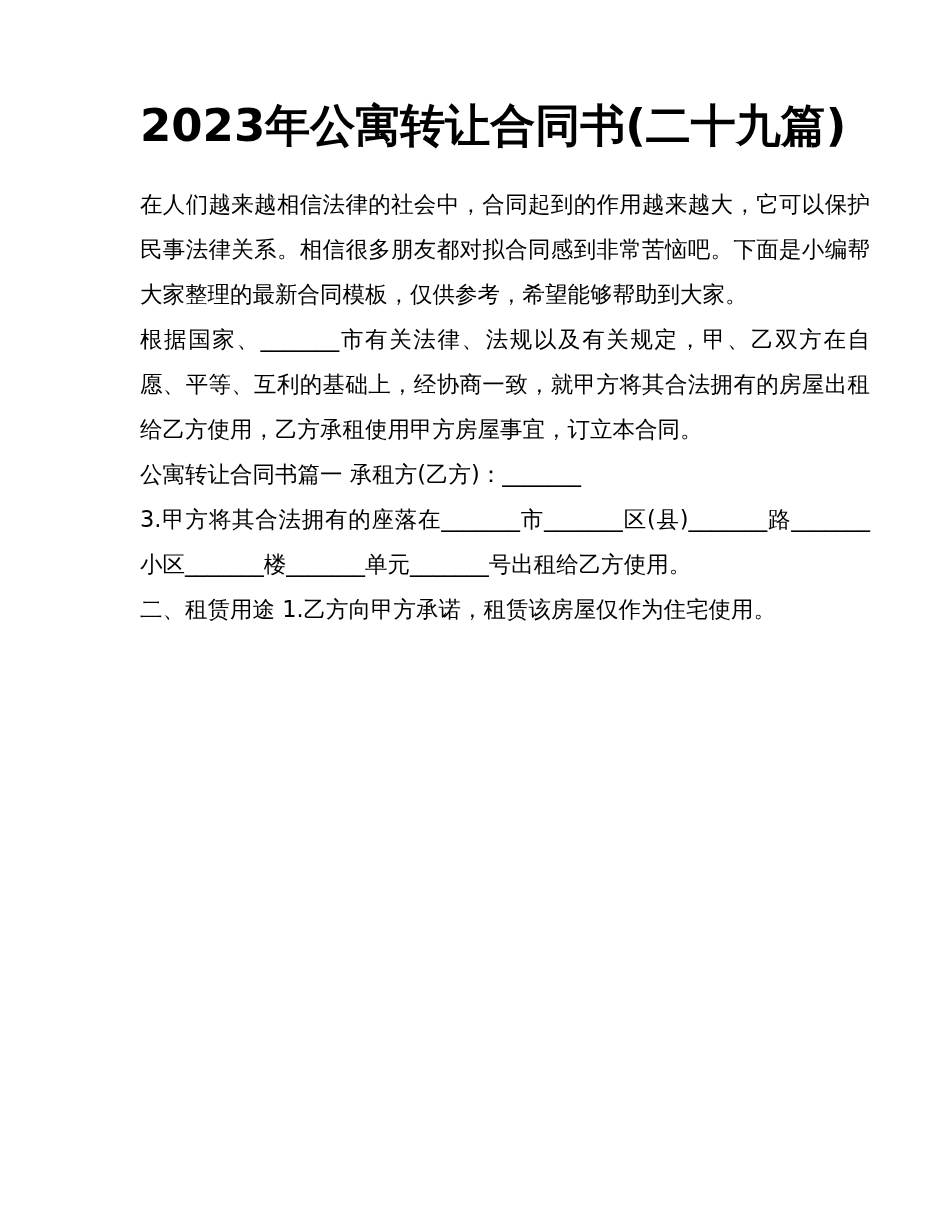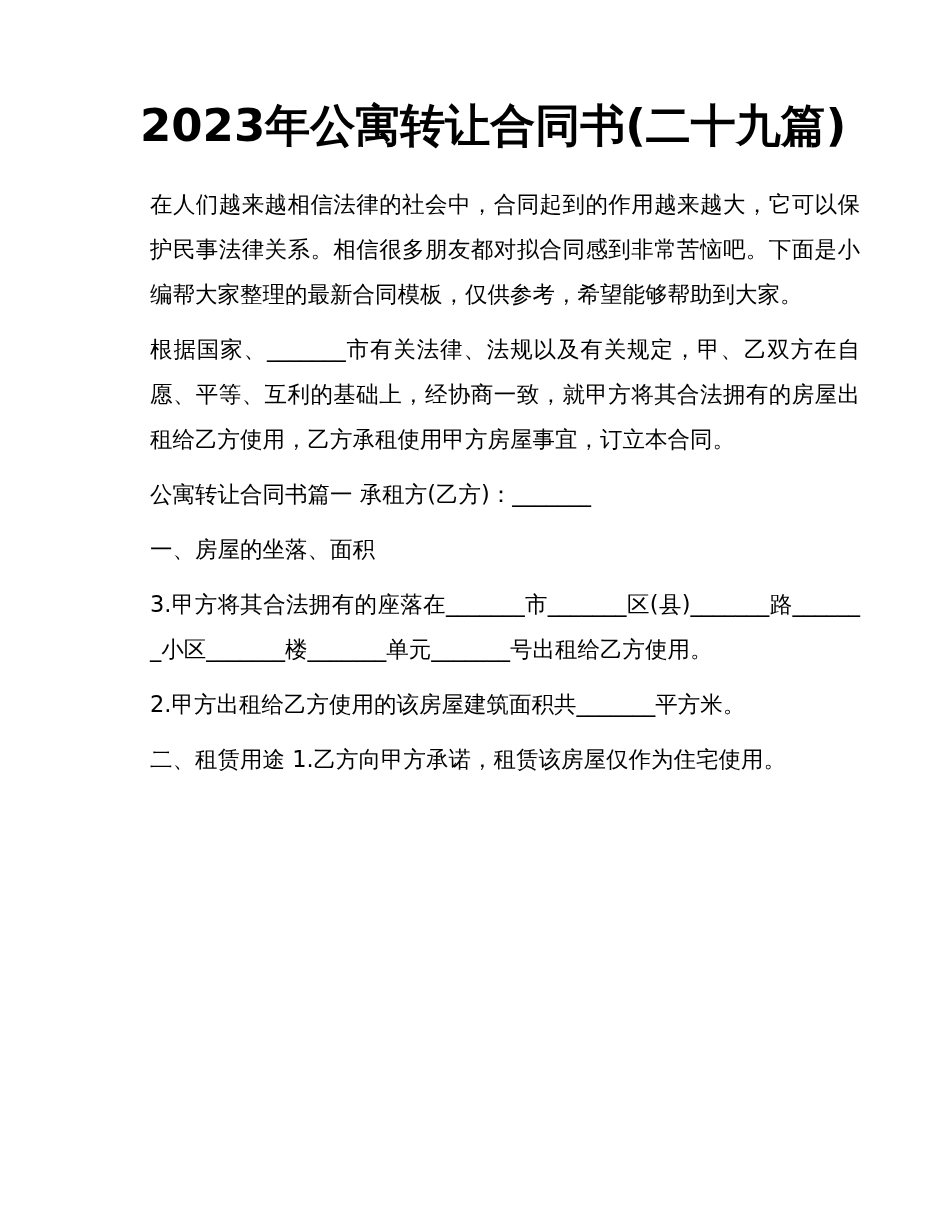--- a/index.html
+++ b/index.html
@@ -27,35 +27,33 @@
     font-size: 45px;
     line-height: 1.33;
     letter-spacing: 0px;
     margin: 0 0 26px 0;
     word-break: break-all;
   }
   .para {
     font-family: "DejaVu Sans", "Liberation Sans", sans-serif;
     font-size: 22.5px;
     line-height: 2.0;
-    margin: 10px;
+    margin: 0;
     text-align: justify;
     text-justify: inter-ideograph;
     word-break: break-all;
   }
   .para + .para {
     margin-top: 0px;
   }
 </style>
 </head>
 <body>
 
 <div class="page">
   <h1 class="doc-title">2023年公寓转让合同书(二十九篇)</h1>
 
   <p class="para">在人们越来越相信法律的社会中，合同起到的作用越来越大，它可以保护民事法律关系。相信很多朋友都对拟合同感到非常苦恼吧。下面是小编帮大家整理的最新合同模板，仅供参考，希望能够帮助到大家。</p>
   <p class="para">根据国家、_______市有关法律、法规以及有关规定，甲、乙双方在自愿、平等、互利的基础上，经协商一致，就甲方将其合法拥有的房屋出租给乙方使用，乙方承租使用甲方房屋事宜，订立本合同。</p>
   <p class="para">公寓转让合同书篇一 承租方(乙方)：_______</p>
-  <p class="para">一、房屋的坐落、面积</p>
   <p class="para">3.甲方将其合法拥有的座落在_______市_______区(县)_______路_______小区_______楼_______单元_______号出租给乙方使用。</p>
-  <p class="para">2.甲方出租给乙方使用的该房屋建筑面积共_______平方米。</p>
   <p class="para">二、租赁用途 1.乙方向甲方承诺，租赁该房屋仅作为住宅使用。</p>
 </div>
 
 </body></html>

